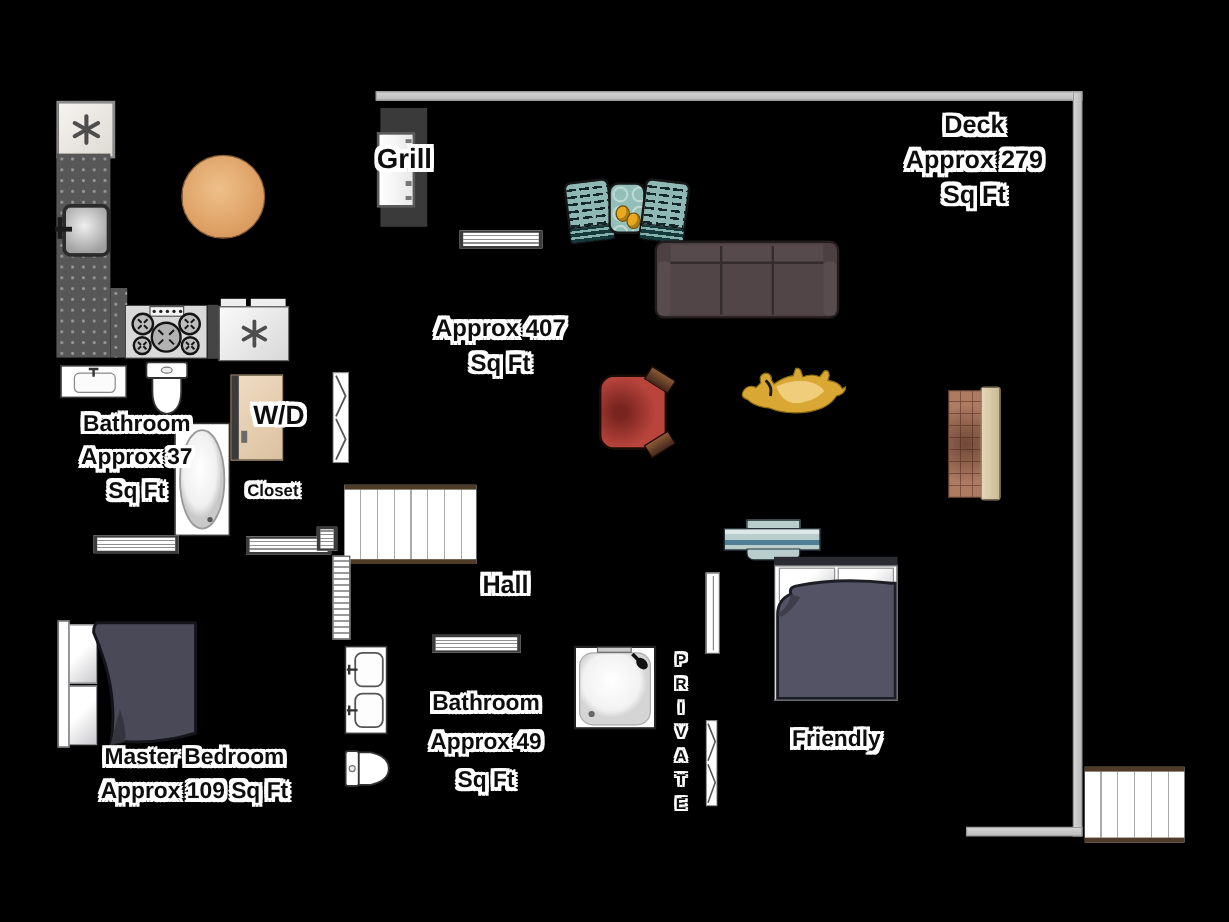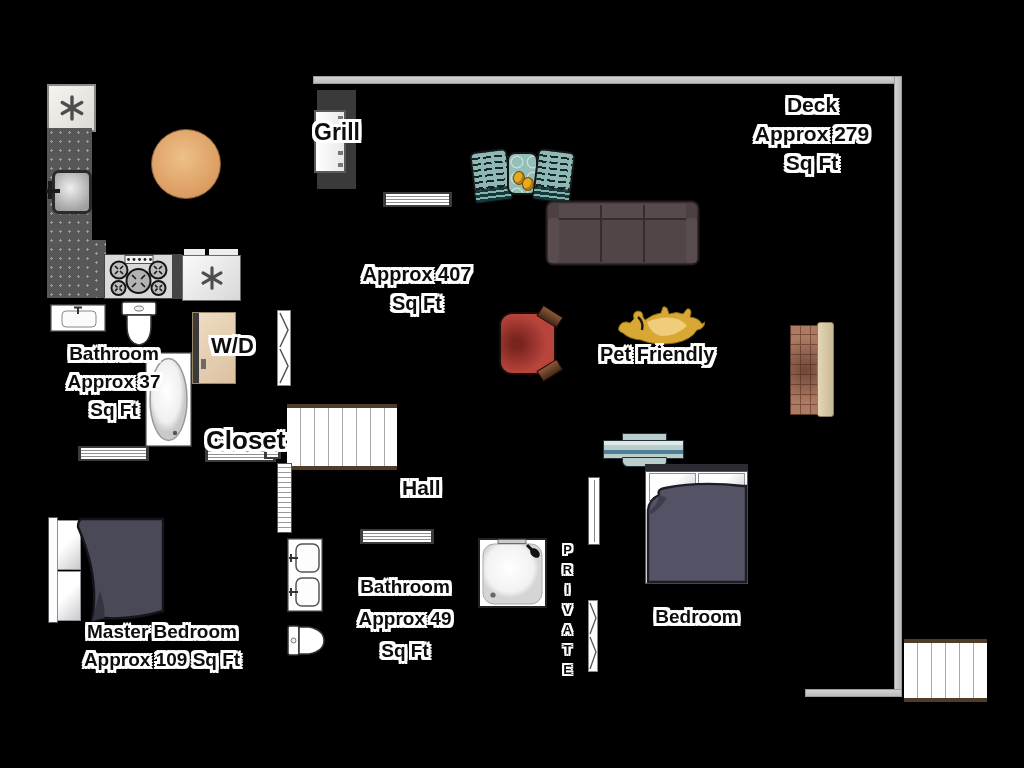--- a/index.html
+++ b/index.html
@@ -290,29 +290,28 @@
   <div class="lbl lbl-c" style="left:417px;top:260px;font-size:20px">
     <span class="lblock">Approx 407</span>
     <span class="lblock">Sq Ft</span>
   </div>
   <div class="lbl lbl-c" style="left:114px;top:340px;font-size:19px;line-height:28px">
     <span class="lblock">Bathroom</span>
     <span class="lblock">Approx 37</span>
     <span class="lblock">Sq Ft</span>
   </div>
   <div class="lbl" style="left:211px;top:331px;font-size:22px">W/D</div>
-  <div class="lbl" style="left:206px;top:426px;font-size:26px">Closet</div>
+  <div class="lbl" style="left:206px;top:394px;font-size:14px">Closet</div>
   <div class="lbl" style="left:402px;top:473px;font-size:21px">Hall</div>
-  <div class="lbl" style="left:600px;top:340px;font-size:20px">Pet Friendly</div>
   <div class="lbl lbl-c" style="left:162px;top:618px;font-size:19px;line-height:28px">
     <span class="lblock">Master Bedroom</span>
     <span class="lblock">Approx 109 Sq Ft</span>
   </div>
   <div class="lbl lbl-c" style="left:405px;top:571px;font-size:19px;line-height:32px">
     <span class="lblock">Bathroom</span>
     <span class="lblock">Approx 49</span>
     <span class="lblock">Sq Ft</span>
   </div>
   <div class="lbl lbl-c" style="left:697px;top:602px;font-size:19px;line-height:30px">
-    <span class="lblock">Bedroom</span>
+    <span class="lblock">Friendly</span>
   </div>
 
 </div>
 
 </body></html>

